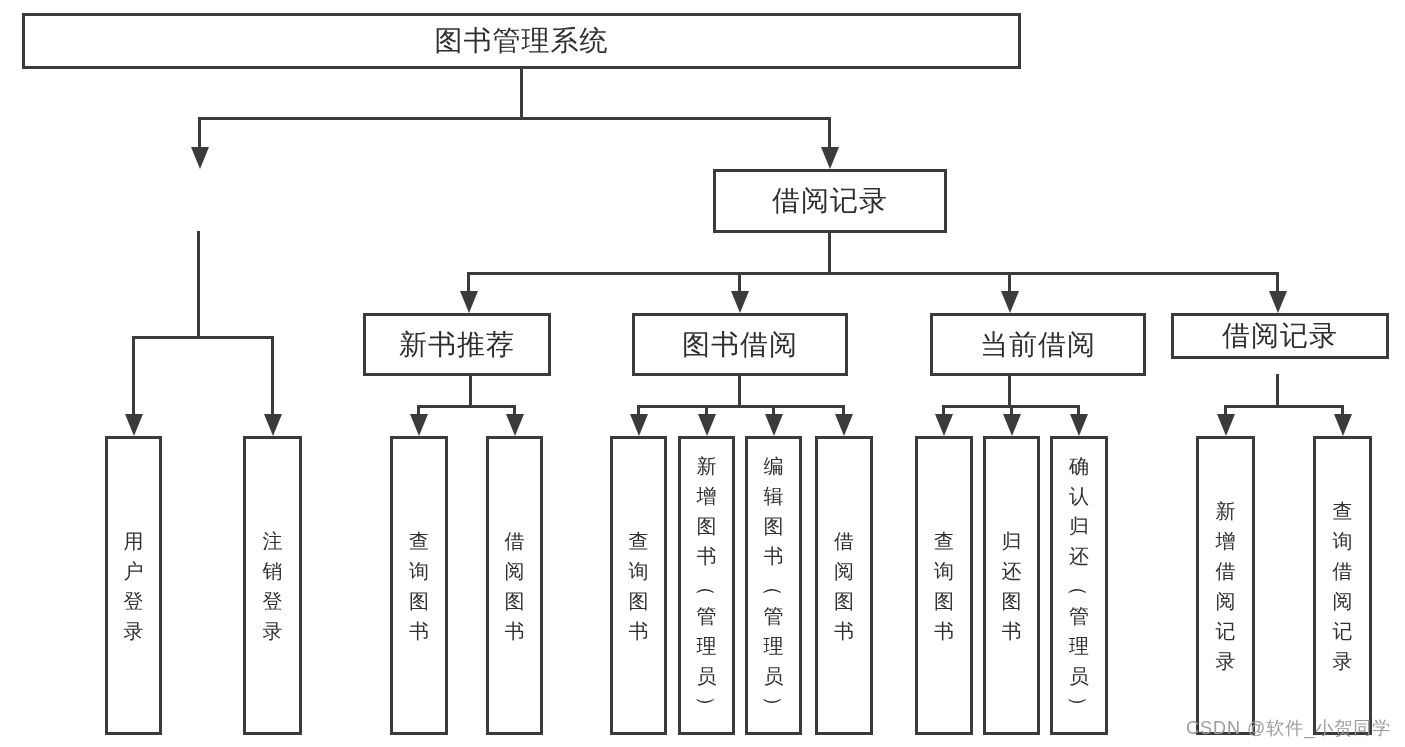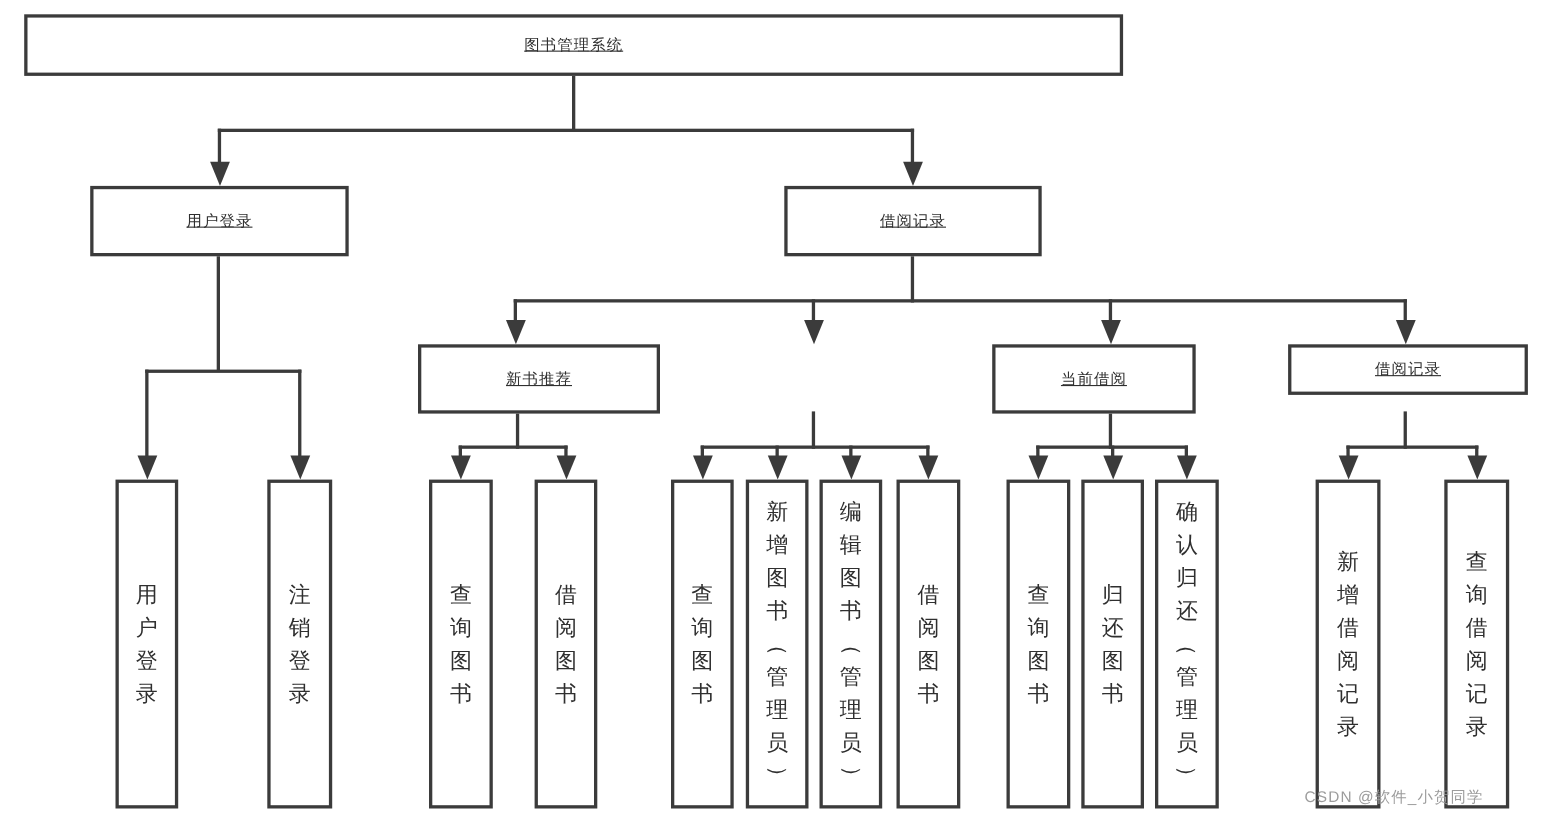--- a/index.html
+++ b/index.html
@@ -12,27 +12,27 @@
   .v{width:3px;}
   .h{height:3px;}
   
   .arr{position:absolute;width:0;height:0;
        border-left:9px solid transparent;border-right:9px solid transparent;
        border-top:22px solid #3b3b3b;}
   
   .box{position:absolute;background:#ffffff;border:3px solid #3b3b3b;
        box-sizing:border-box;display:flex;align-items:center;justify-content:center;
        color:#2f2f2f;}
-  .hlabel{font-size:14px;letter-spacing:1px;white-space:nowrap;text-decoration:underline;}
+  .hlabel{font-size:28px;letter-spacing:1px;white-space:nowrap;}
   
   .vtext{display:block;}
   .vch{display:block;height:30px;line-height:30px;width:100%;
        text-align:center;font-size:20px;}
   .vch.rot{transform:rotate(90deg);}
-  .watermark{position:absolute;left:1186px;top:716px;font-size:14px;
+  .watermark{position:absolute;left:1186px;top:716px;font-size:18px;
        color:#9c9c9c;z-index:5;white-space:nowrap;letter-spacing:1px;}
 </style>
 </head>
 <body>
 
 <div class="canvas">
 
   <div class="ln v" style="left:520px;top:67px;height:53px"></div>
   <div class="ln h" style="left:198px;top:117px;width:633px"></div>
   <div class="ln v" style="left:198px;top:117px;height:33px"></div>
@@ -89,31 +89,31 @@
   <div class="ln h" style="left:1224px;top:405px;width:120px"></div>
   <div class="ln v" style="left:1224px;top:405px;height:12px"></div>
   <div class="ln v" style="left:1341px;top:405px;height:12px"></div>
   <div class="arr" style="left:1217px;top:414px"></div>
   <div class="arr" style="left:1334px;top:414px"></div>
 
   <div class="box" style="left:22px;top:13px;width:999px;height:56px">
     <span class="hlabel">图书管理系统</span>
   </div>
 
-  <div class="box" style="left:82px;top:169px;width:235px;height:64px">
-    <span class="hlabel">用户登录</span>
-  </div>
   <div class="box" style="left:713px;top:169px;width:234px;height:64px">
     <span class="hlabel">借阅记录</span>
   </div>
 
-  <div class="box" style="left:380px;top:313px;width:220px;height:63px">
+  <div class="box" style="left:363px;top:313px;width:188px;height:63px">
     <span class="hlabel">新书推荐</span>
   </div>
-  <div class="box" style="left:902px;top:313px;width:185px;height:63px">
+  <div class="box" style="left:632px;top:313px;width:216px;height:63px">
+    <span class="hlabel">图书借阅</span>
+  </div>
+  <div class="box" style="left:930px;top:313px;width:216px;height:63px">
     <span class="hlabel">当前借阅</span>
   </div>
   <div class="box" style="left:1171px;top:313px;width:218px;height:46px">
     <span class="hlabel">借阅记录</span>
   </div>
 
   <div class="box leaf" style="left:105px;top:436px;width:57px;height:299px">
     <span class="vtext">
         <span class="vch">用</span>
         <span class="vch">户</span>

